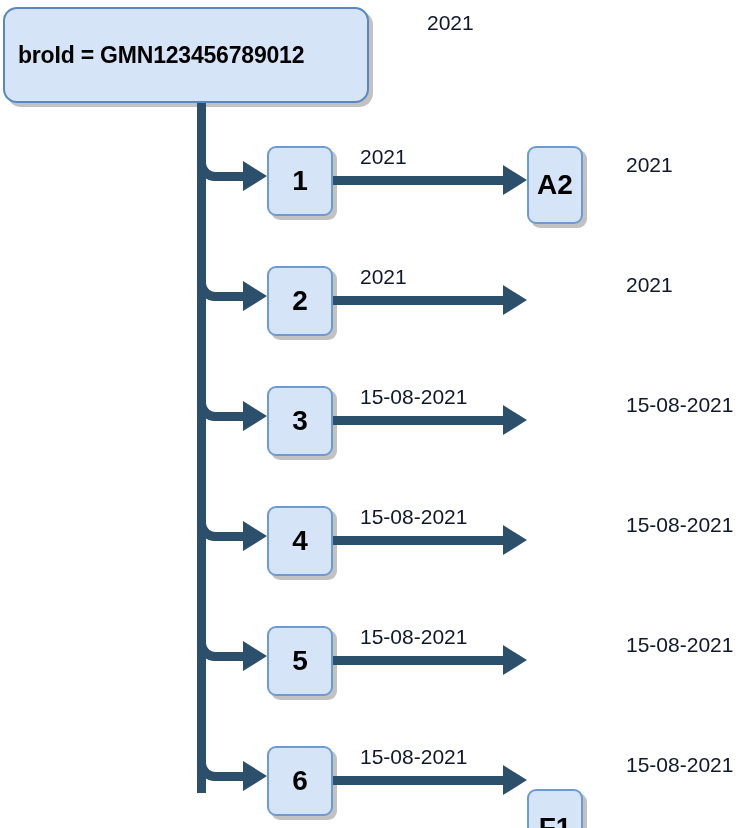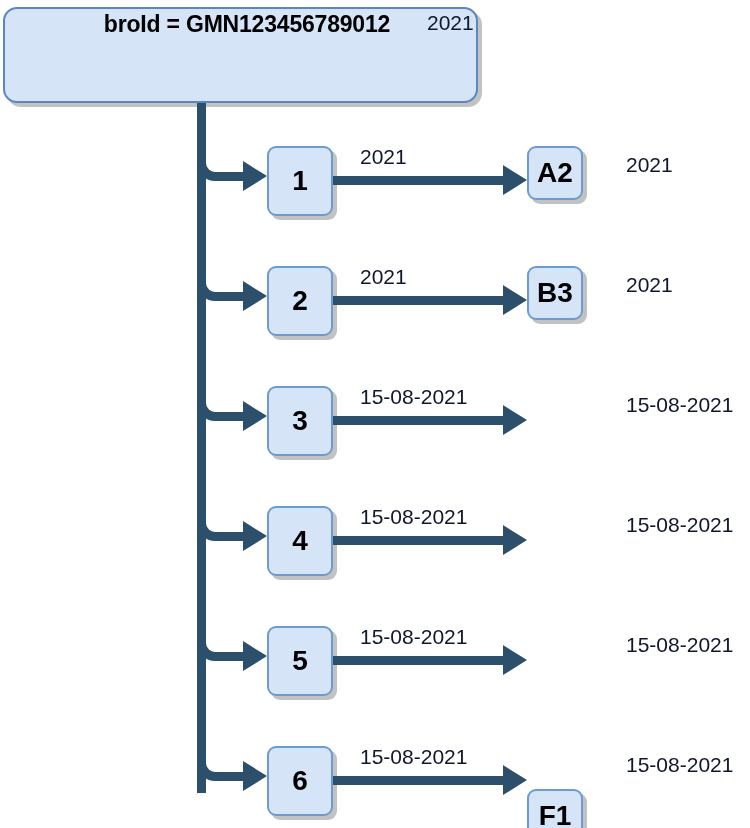--- a/index.html
+++ b/index.html
@@ -36,46 +36,46 @@
     align-items: center;
     justify-content: center;
     color: #000000;
     font-weight: bold;
   }
 
   
   .node-root {
     left: 3px;
     top: 7px;
-    width: 475px;
+    width: 366px;
     height: 96px;
     border-radius: 14px;
     border-color: #5b87c0;
-    flex-direction: row;
+    flex-direction: column;
     align-items: flex-start;
     justify-content: center;
     padding: 0 0 0 13px;
     font-size: 23px;
     line-height: 30px;
     letter-spacing: -0.2px;
   }
   .node-root .root-line {
     white-space: nowrap;
   }
 
   
   .node-num {
     width: 66px;
     height: 70px;
     font-size: 28px;
   }
   
   .node-let {
     width: 56px;
-    height: 54px;
+    height: 78px;
     font-size: 28px;
   }
 
   
   .trunk {
     position: absolute;
     left: 197px;
     top: 103px;
     width: 9px;
     height: 690px;
@@ -147,21 +147,20 @@
   <div class="node node-let" style="left:527px; top:146px;">A2</div>
   <div class="label label-trailing" style="left:618px; top:154px;">2021</div>
 
   <div class="elbow" style="left:197px; top:265px;"></div>
   <div class="elbow-stem" style="left:215px; top:292px; width:28px;"></div>
   <div class="arrowhead" style="left:243px; top:281px;"></div>
   <div class="node node-num" style="left:267px; top:266px;">2</div>
   <div class="hline" style="left:333px; top:296px; width:182px;"></div>
   <div class="arrowhead" style="left:503px; top:285px;"></div>
   <div class="label label-edge" style="left:352px; top:266px;">2021</div>
-  <div class="node node-let" style="left:527px; top:266px;">B3</div>
   <div class="label label-trailing" style="left:618px; top:274px;">2021</div>
 
   <div class="elbow" style="left:197px; top:385px;"></div>
   <div class="elbow-stem" style="left:215px; top:412px; width:28px;"></div>
   <div class="arrowhead" style="left:243px; top:401px;"></div>
   <div class="node node-num" style="left:267px; top:386px;">3</div>
   <div class="hline" style="left:333px; top:416px; width:182px;"></div>
   <div class="arrowhead" style="left:503px; top:405px;"></div>
   <div class="label label-edge" style="left:352px; top:386px;">15-08-2021</div>
   <div class="label label-trailing" style="left:618px; top:394px;">15-08-2021</div>

